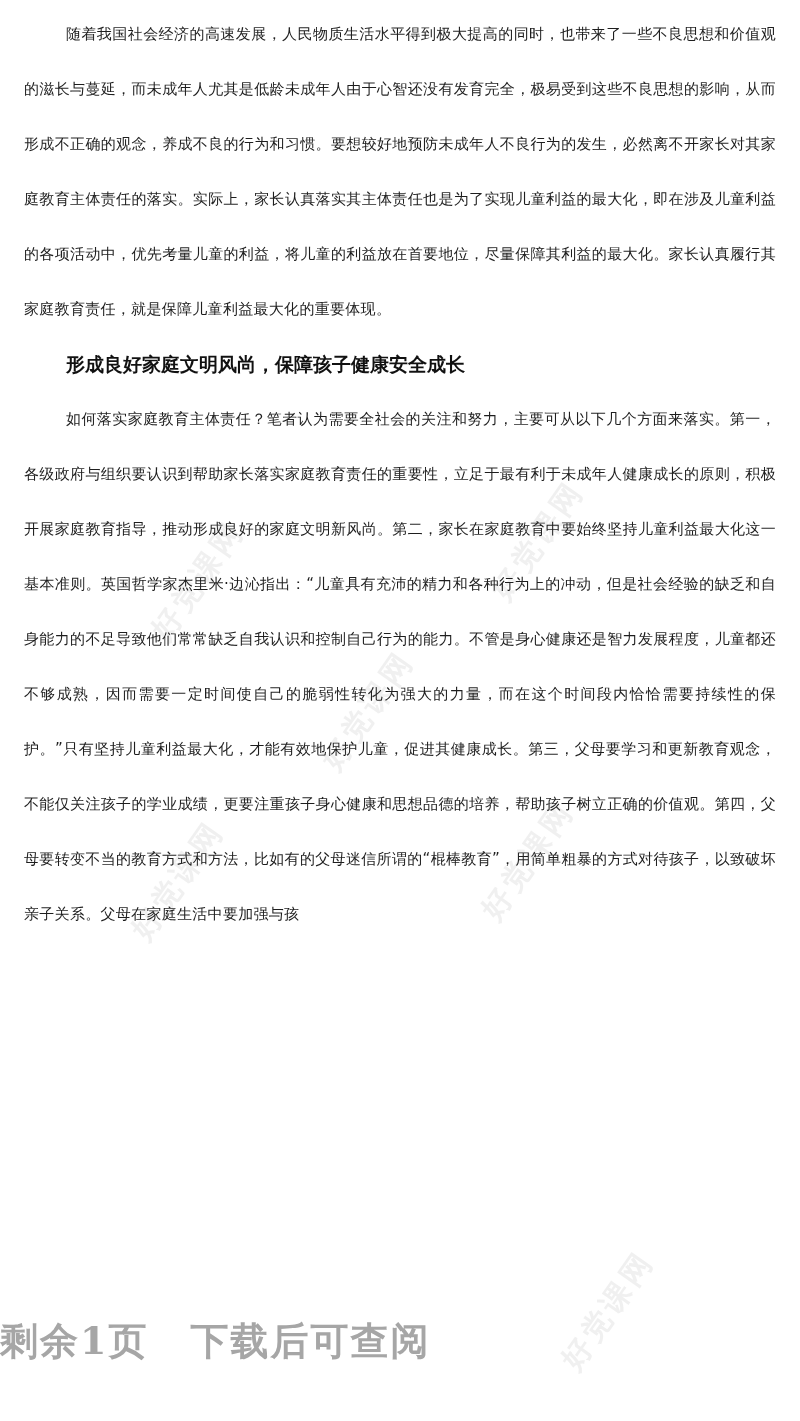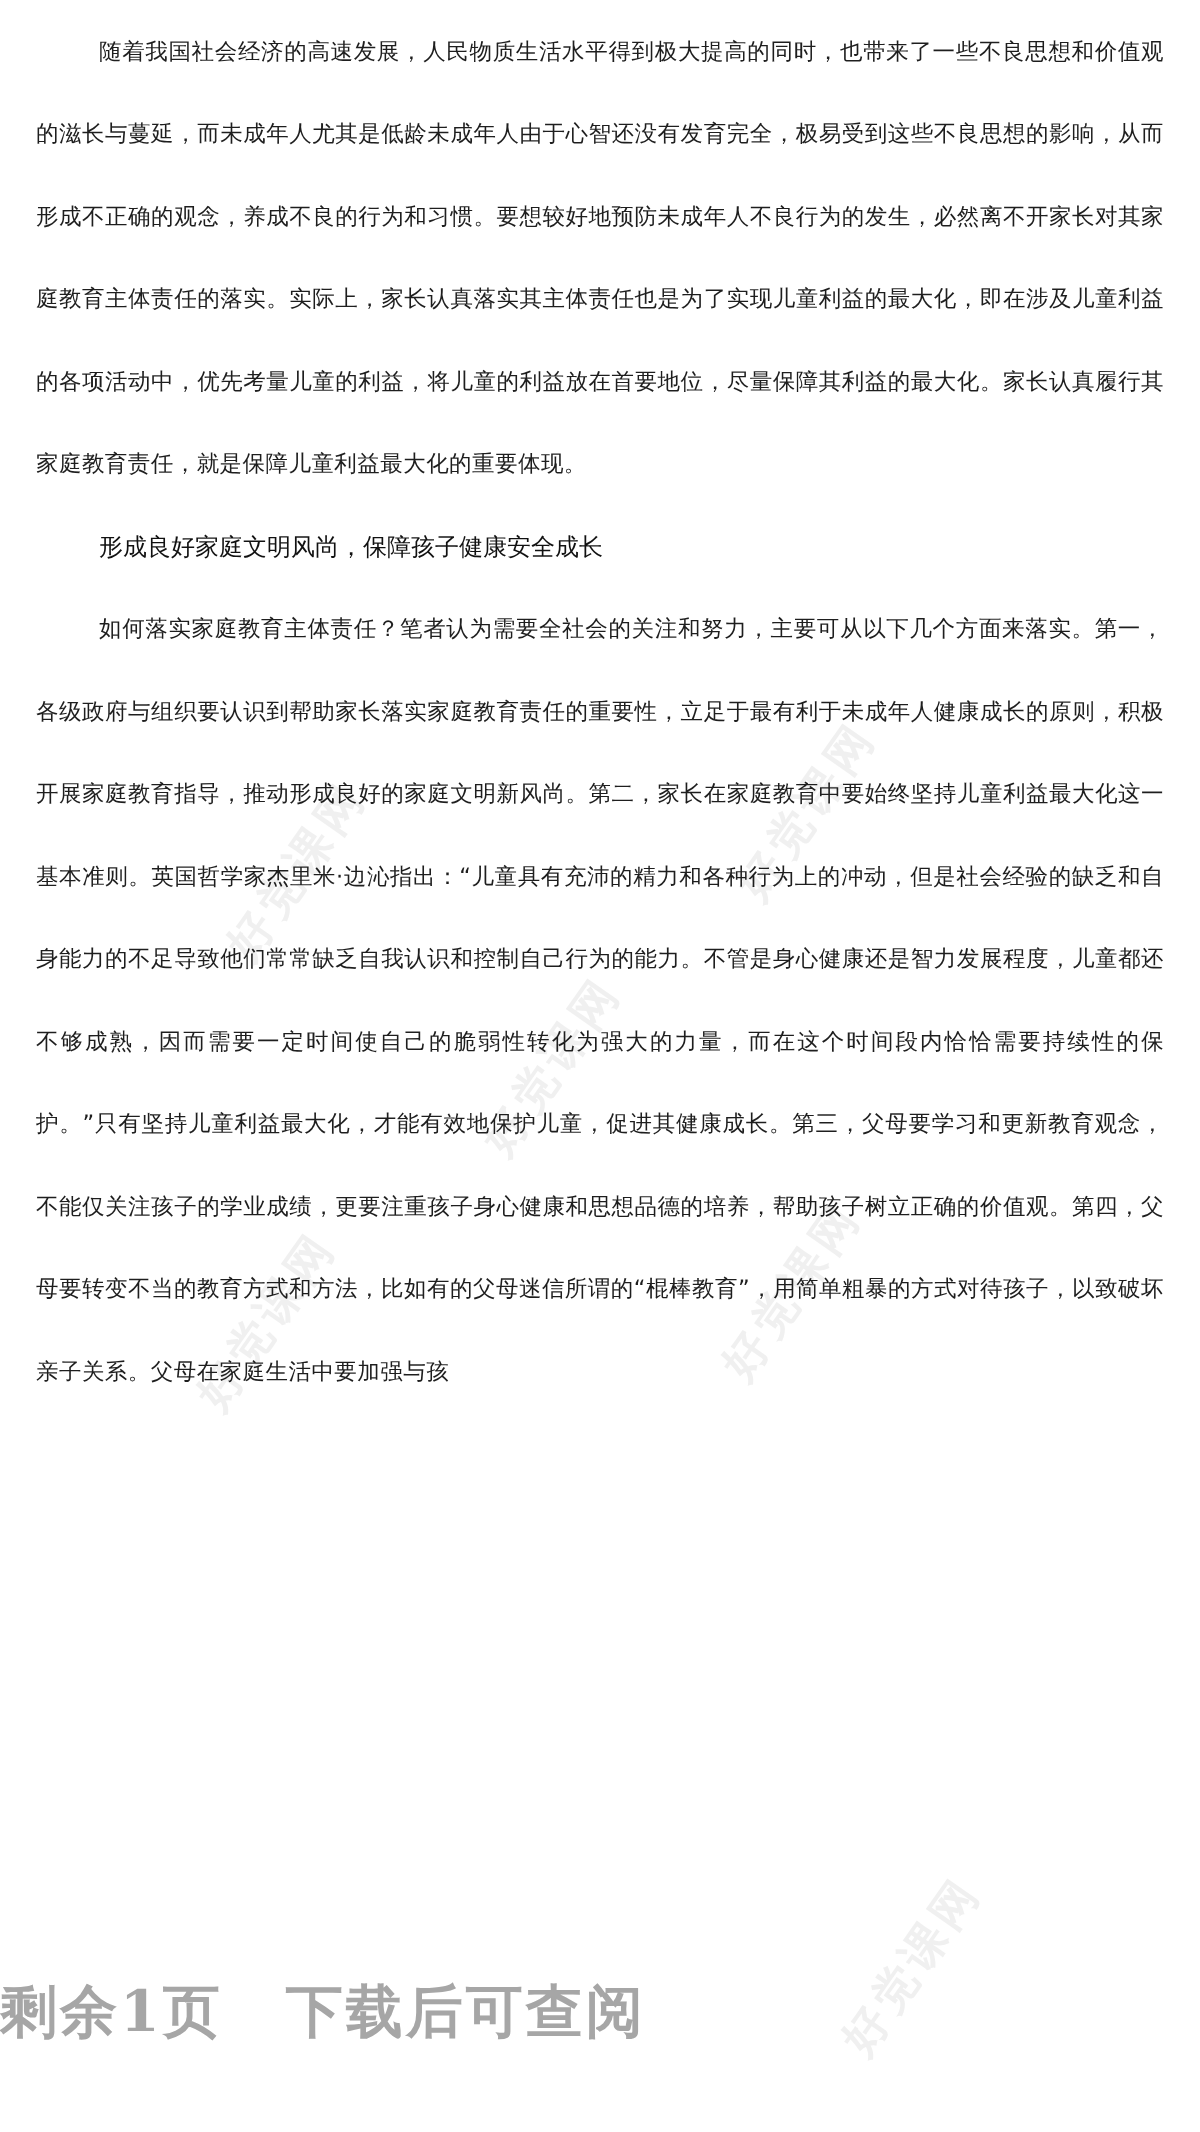--- a/index.html
+++ b/index.html
@@ -25,23 +25,23 @@
       margin: 0;
       font-size: 15px;
       line-height: 55px;
       letter-spacing: 0.3px;
       text-align: justify;
       text-indent: 42px;
       color: #1e1e1e;
     }
     .heading {
       margin: 0;
-      font-size: 16px;
+      font-size: 19px;
       line-height: 55px;
-      font-weight: normal;
+      font-weight: bold;
       text-indent: 42px;
       color: #111111;
     }
     .watermark {
       position: absolute;
       font-size: 30px;
       color: rgba(150,150,150,0.14);
       transform: rotate(-55deg);
       white-space: nowrap;
       pointer-events: none;

